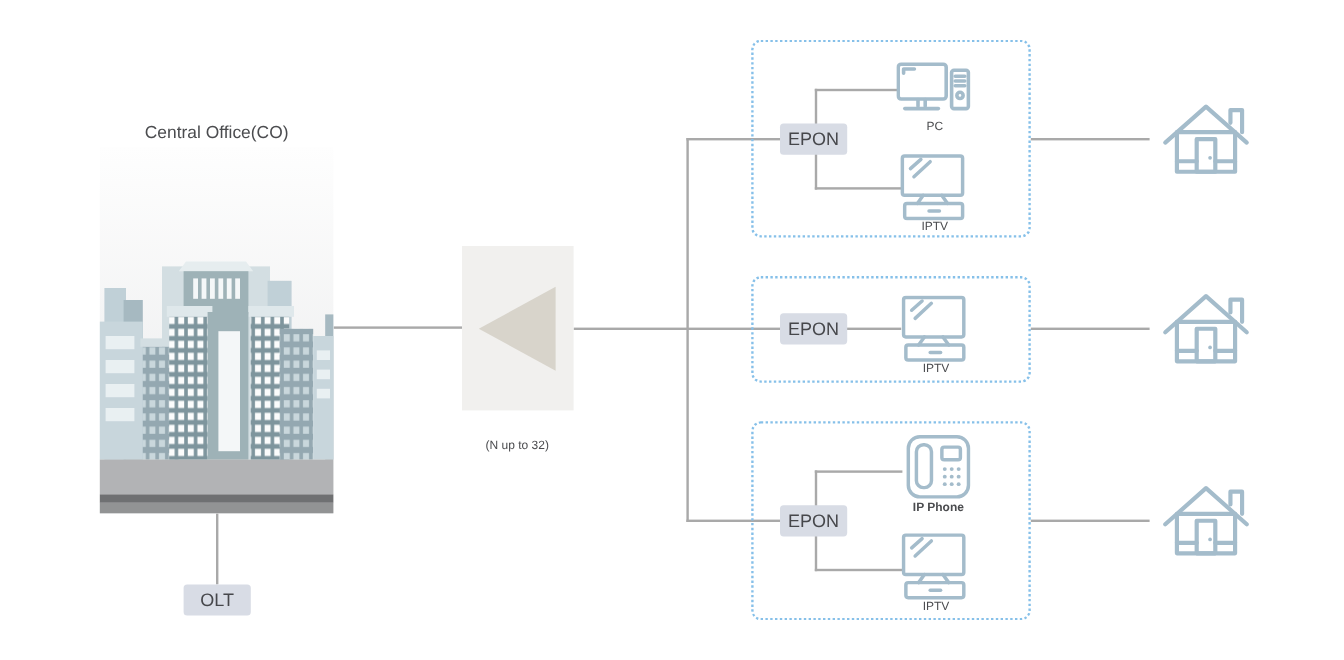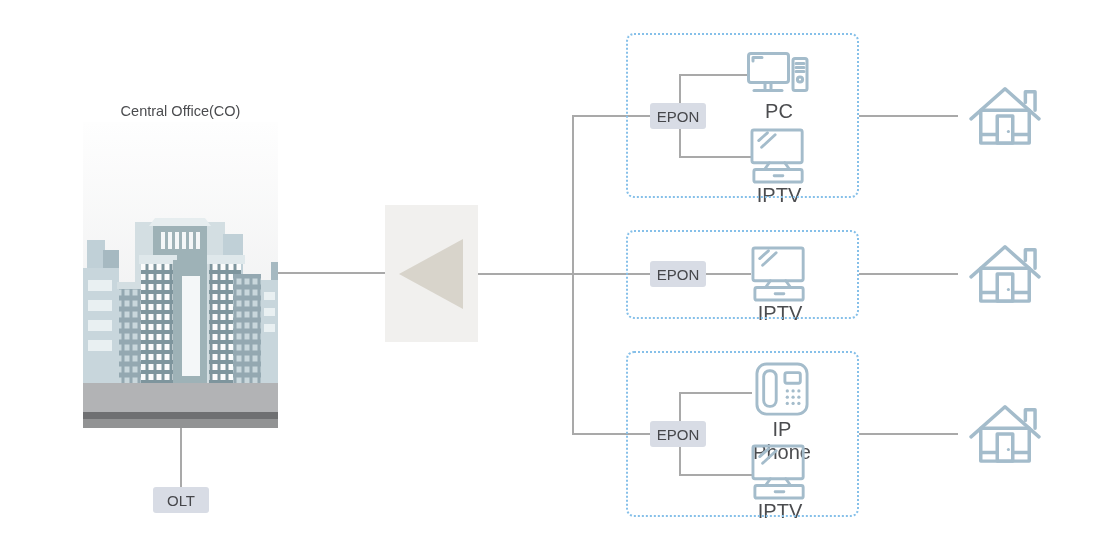--- a/index.html
+++ b/index.html
@@ -17,21 +17,21 @@
     position:absolute; width:56px; height:26px;
     background:#d8dce5; border-radius:3px;
     display:flex; align-items:center; justify-content:center;
     font-size:15px; color:#46474b; z-index:5;
   }
   .group-box {
     position:absolute; left:626px; width:233px;
     border:2px dotted #86c0e9; border-radius:8px;
     background:transparent; z-index:1;
   }
-  .txt { position:absolute; font-size:20px; color:#4b4c4f; text-align:center; }
+  .txt { position:absolute; font-size:10px; color:#4b4c4f; text-align:center; }
   .icon-wrap { position:absolute; z-index:4; }
   .icon-wrap svg { display:block; }
   .device-stroke { fill:none; stroke:#a4bccb; stroke-width:3; stroke-linecap:round; stroke-linejoin:round; }
   .house-stroke  { fill:none; stroke:#a4bccb; stroke-width:3.6; stroke-linecap:round; stroke-linejoin:round; }
   .splitter {
     position:absolute; left:385px; top:205px; width:93px; height:137px;
     background:#f1f0ee; z-index:3;
   }
   .building-img { position:absolute; left:83px; top:122px; width:195px; height:306px; z-index:3; }
 </style>
@@ -109,20 +109,21 @@
 
 <div class="hline" style="left:278px; top:272px; width:107px;"></div>
 
 <div class="splitter">
   <svg viewBox="0 0 93 137" width="93" height="137">
     <polygon points="14,69 78,34 78,104" fill="#d8d4cb"></polygon>
   </svg>
 </div>
 
 <div class="txt" style="left:366px; top:358px; width:130px; line-height:28px;">
+  <div>(N up to 32)</div>
 </div>
 
 <div class="hline" style="left:478px; top:273px; width:174px;"></div>
 <div class="vline" style="left:572px; top:115px; height:320px;"></div>
 <div class="hline" style="left:572px; top:115px; width:80px;"></div>
 <div class="hline" style="left:572px; top:433px; width:80px;"></div>
 
 <div class="group-box" style="top:33px; height:165px;"></div>
 <div class="vline" style="left:679px; top:74px; height:84px;"></div>
 <div class="hline" style="left:679px; top:74px; width:71px;"></div>
@@ -199,21 +200,21 @@
         <circle cx="45.5" cy="30" r="1.7"></circle>
       <circle cx="33.5" cy="36.5" r="1.7"></circle>
         <circle cx="39.5" cy="36.5" r="1.7"></circle>
         <circle cx="45.5" cy="36.5" r="1.7"></circle>
       <circle cx="33.5" cy="43" r="1.7"></circle>
         <circle cx="39.5" cy="43" r="1.7"></circle>
         <circle cx="45.5" cy="43" r="1.7"></circle>
     </g>
   </svg>
 </div>
-<div class="txt" style="left:742px; top:418px; width:80px;">IP Phone</div>
+<div class="txt" style="left:742px; top:418px; width:80px;font-weight:bold;">IP Phone</div>
 
 <div class="icon-wrap" style="left:751px; top:444px;">
   <svg viewBox="0 0 60 58" width="58" height="56">
     <g class="device-stroke">
       <rect x="2" y="2" width="52" height="34" rx="2"></rect>
       <path d="M9 13 L18 5 M12 20 L26 7"></path>
       <path d="M20 36 l-5 7 M36 36 l5 7"></path>
       <rect x="4" y="43" width="50" height="13" rx="2"></rect>
       <path d="M25 49.5 h9"></path>
     </g>

